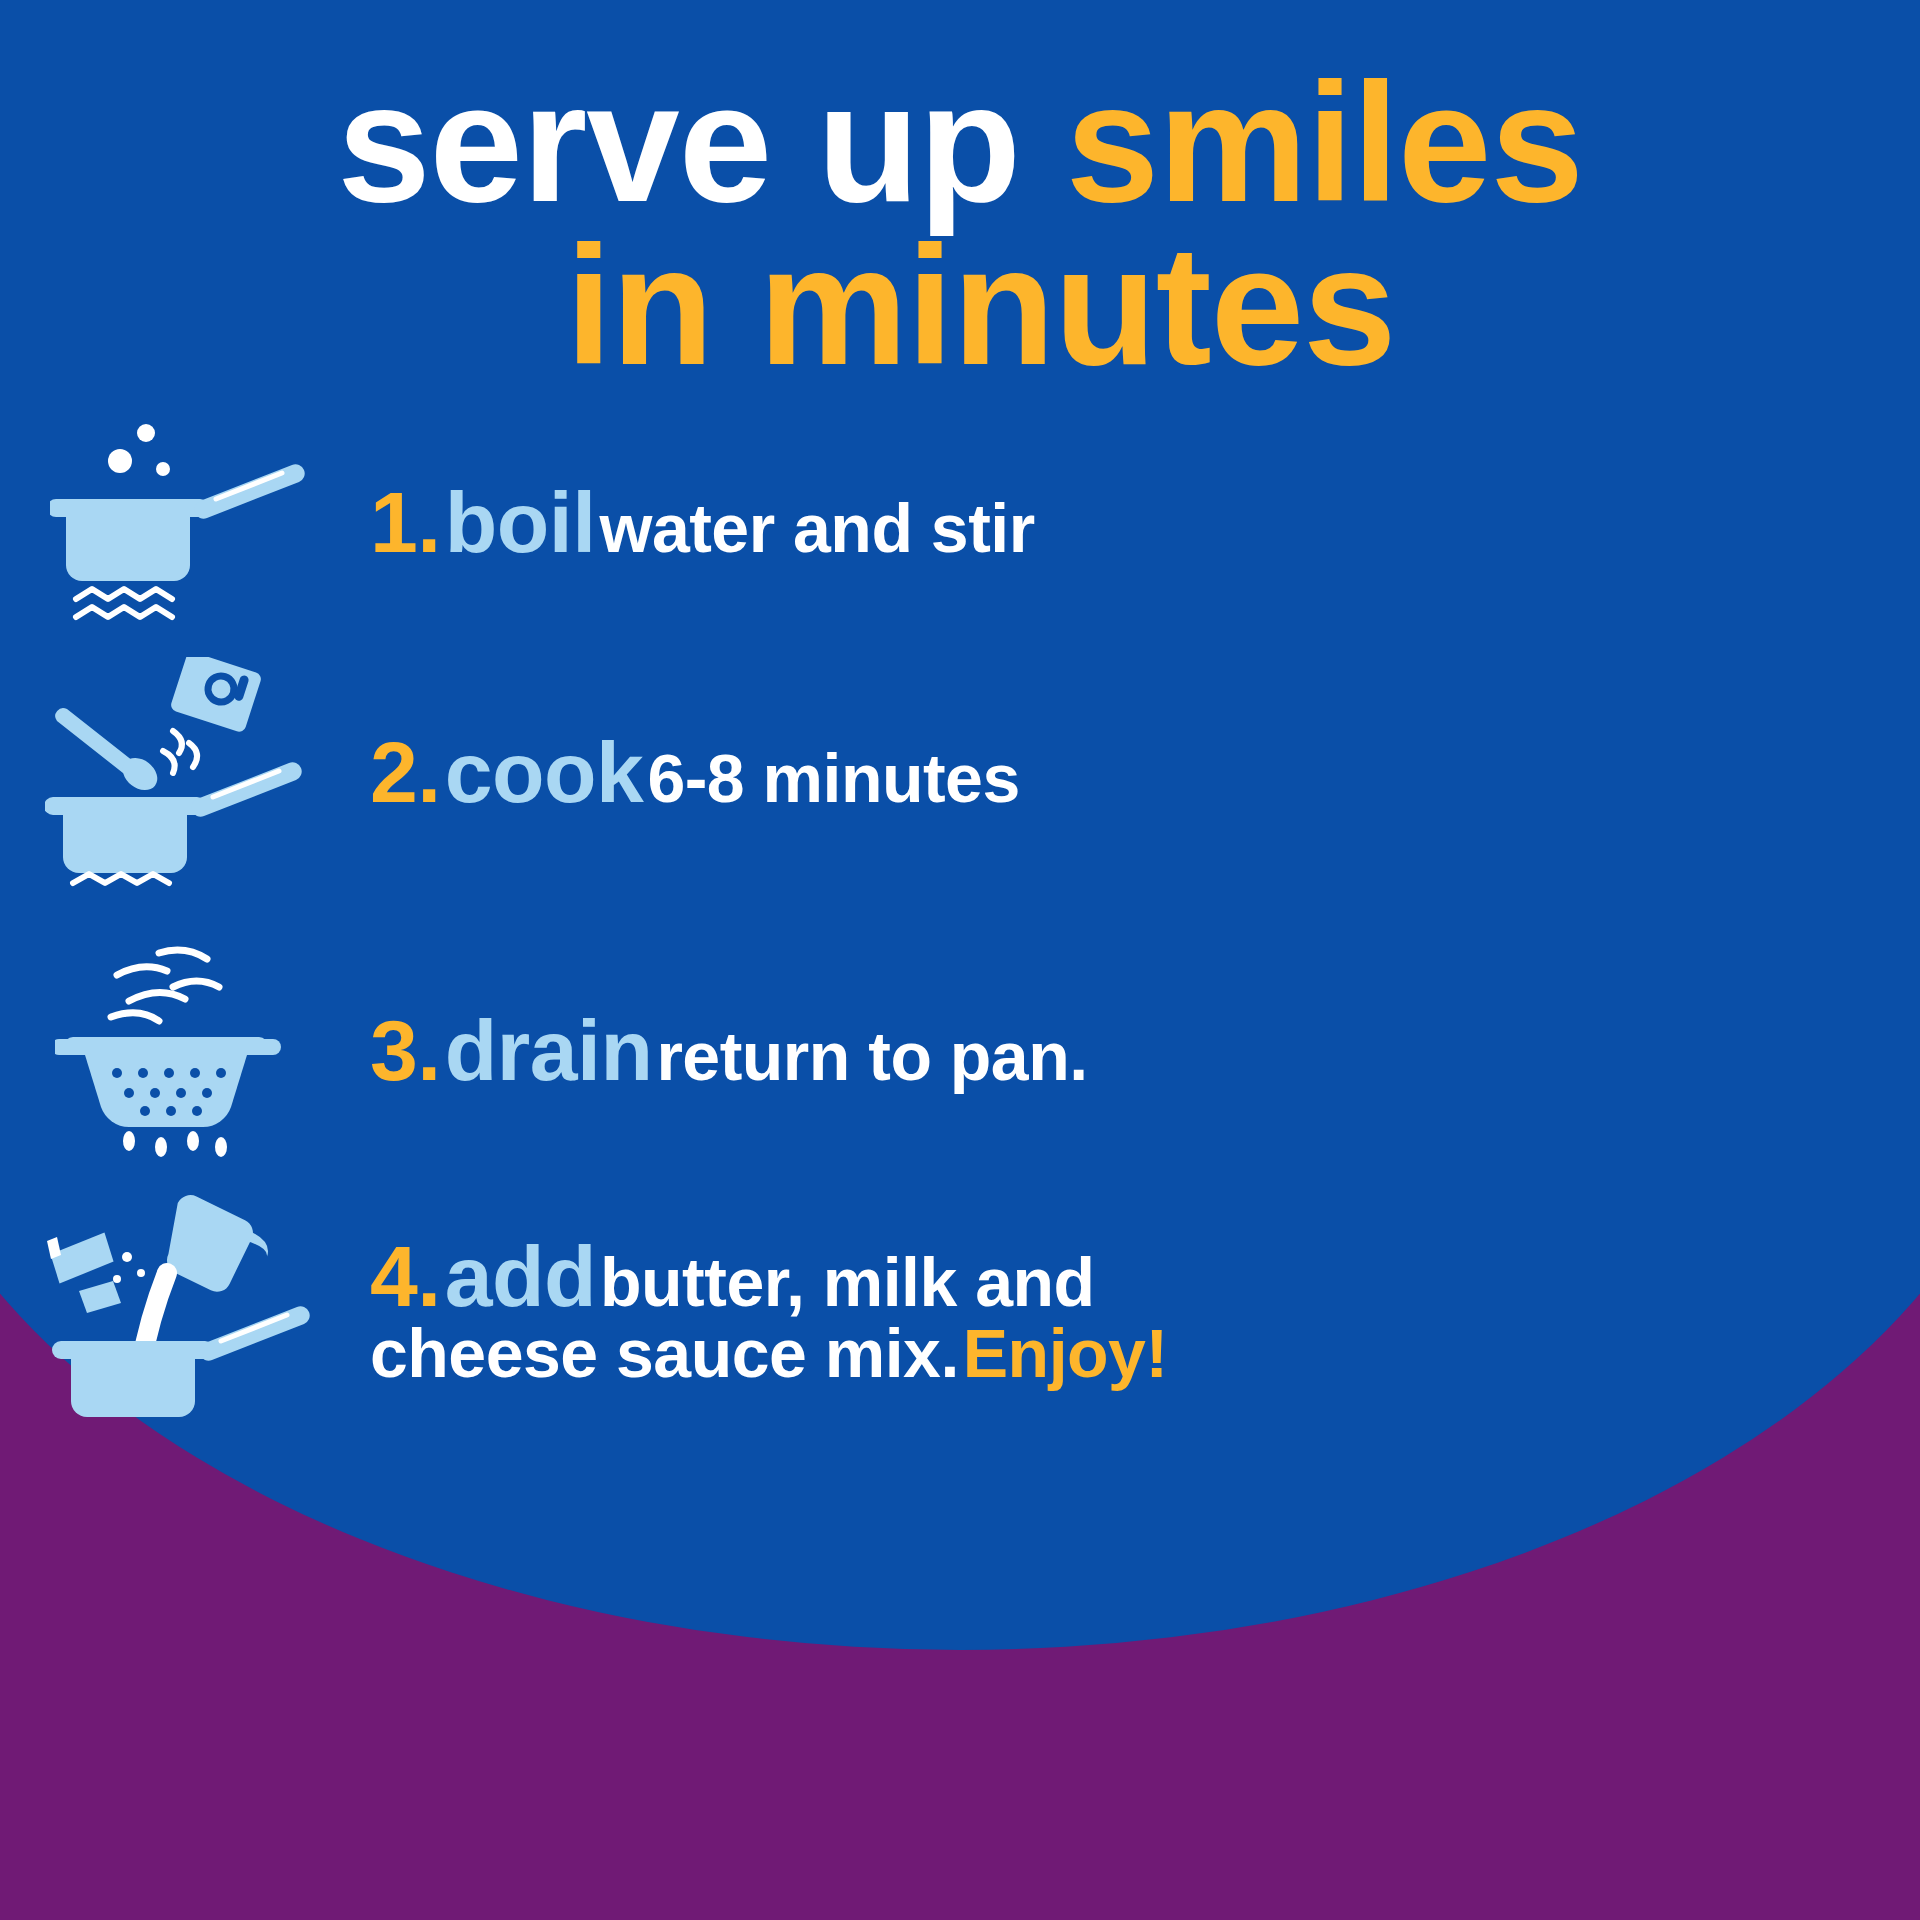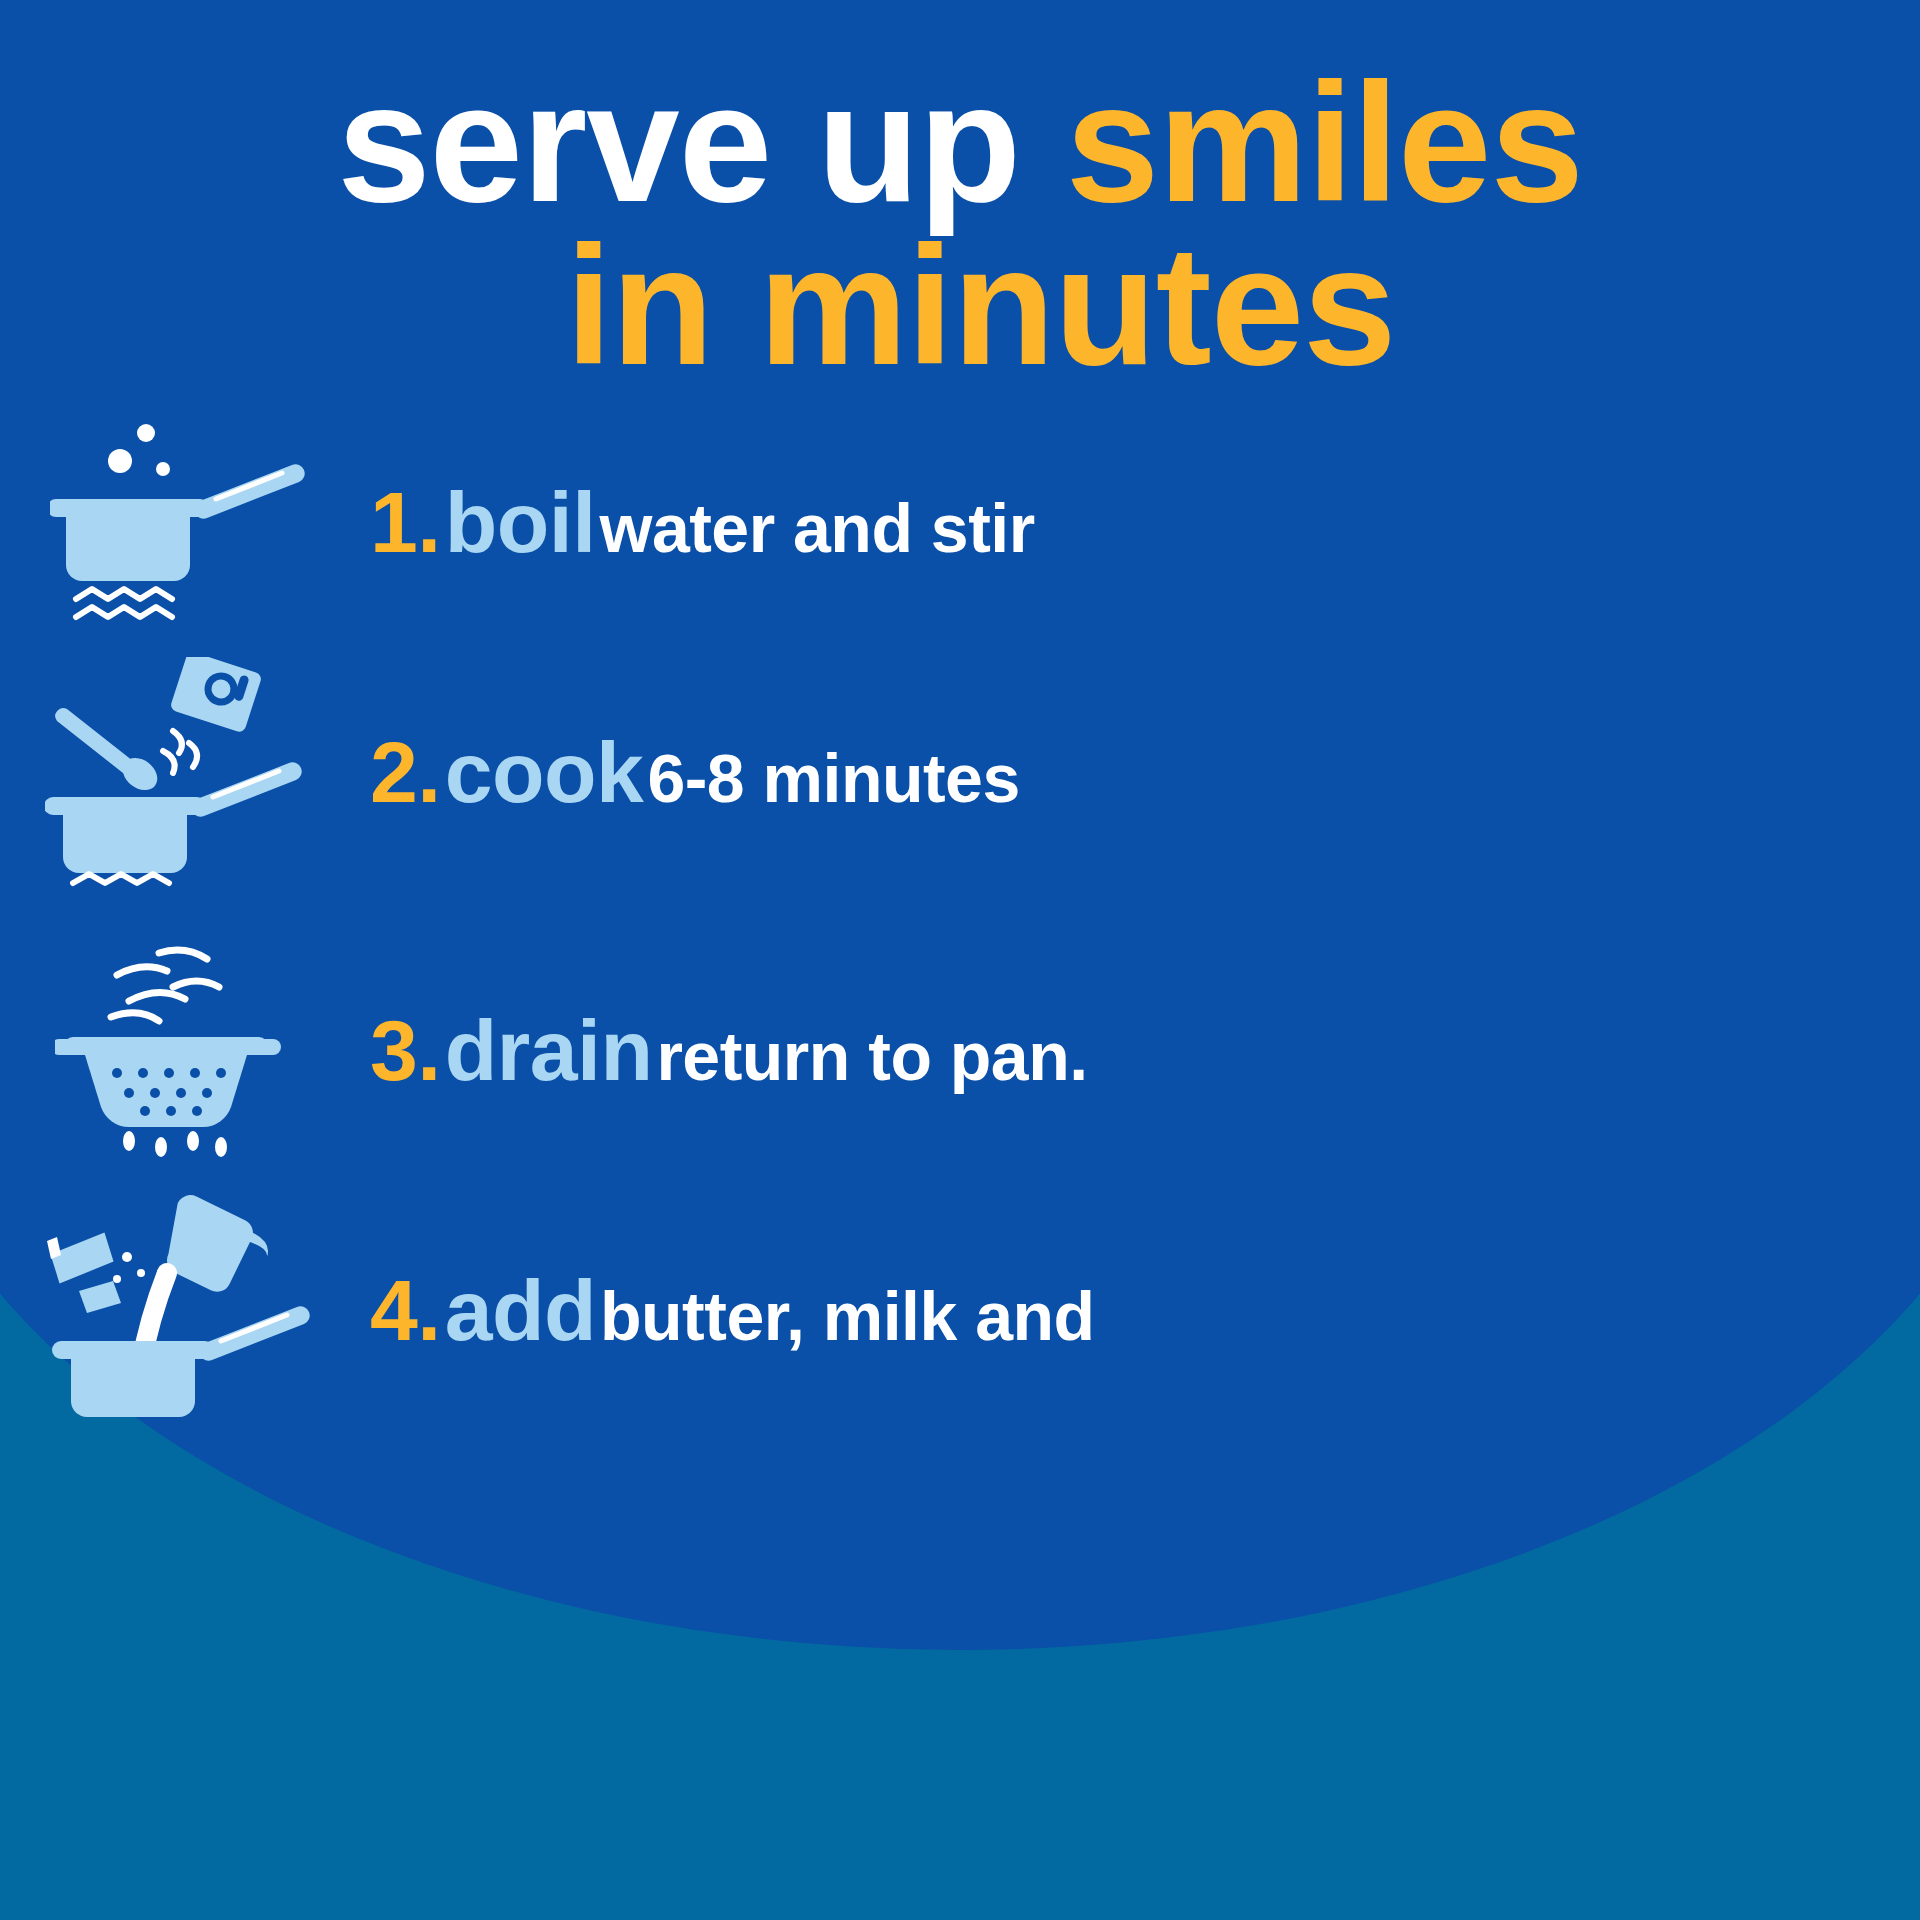--- a/index.html
+++ b/index.html
@@ -5,21 +5,21 @@
   html, body {
     margin: 0;
     padding: 0;
     background: #ffffff;
   }
   #stage {
     position: relative;
     width: 1920px;
     height: 1920px;
     overflow: hidden;
-    background: #0369a1;
+    background: #701a75;
     font-family: "Liberation Sans", sans-serif;
   }
   
   #blue-panel {
     position: absolute;
     left: -120px;
     top: -700px;
     width: 2160px;
     height: 2350px;
     background: #0a4fa8;
@@ -257,16 +257,17 @@
 
           <path d="M26 156 h124 v50 a16 16 0 0 1 -16 16 H42 a16 16 0 0 1 -16 -16 Z"></path>
           <path d="M16 146 h144 a8 8 0 0 1 0 18 H16 a8 8 0 0 1 0 -18 Z"></path>
           <path d="M160 148 l92 -36 a9 9 0 0 1 7 17 l-92 36 a9 9 0 0 1 -7 -17 Z"></path>
           <path d="M176 146 l66 -26" stroke="#ffffff" stroke-width="5" stroke-linecap="round" fill="none"></path>
         </g>
       </svg>
     </div>
     <div class="step-text">
       <span class="tl"><span class="num">4.</span> <span class="kw">add</span> <span class="rest">butter, milk and</span></span>
+      <span class="tl"><span class="rest">cheese sauce mix.</span> <span class="enjoy">Enjoy!</span></span>
     </div>
   </div>
 
 </div>
 
 </body></html>

